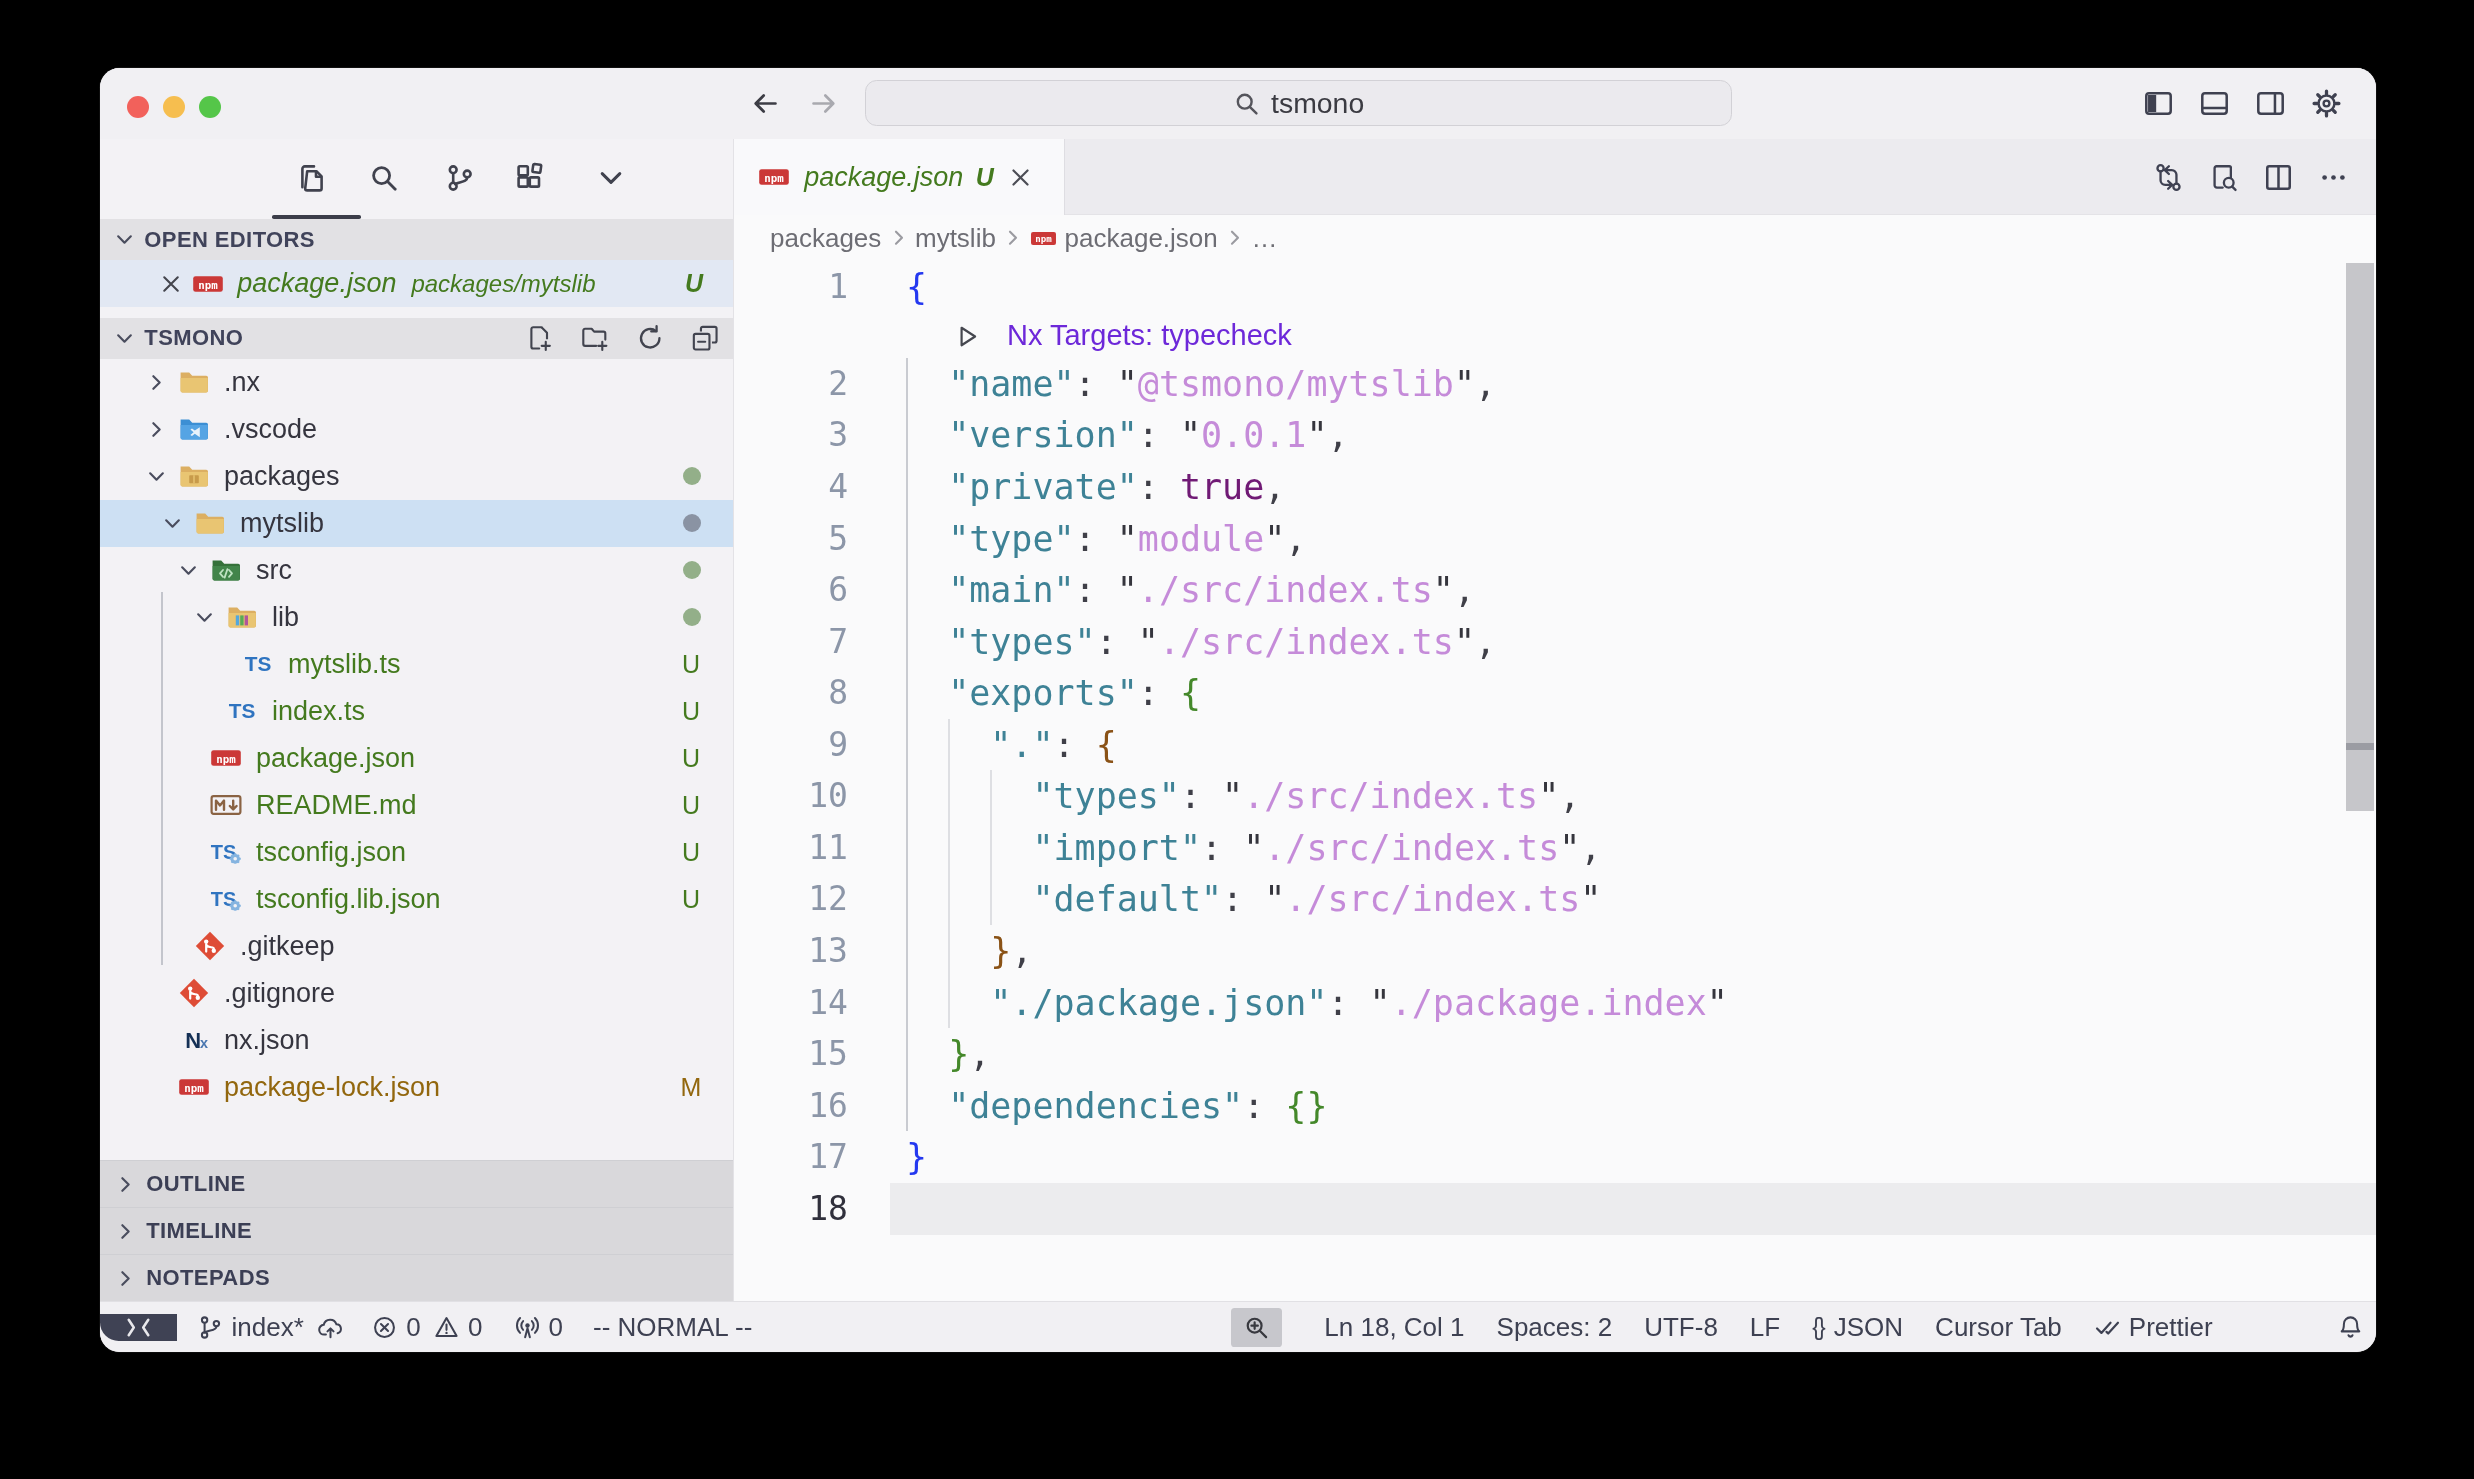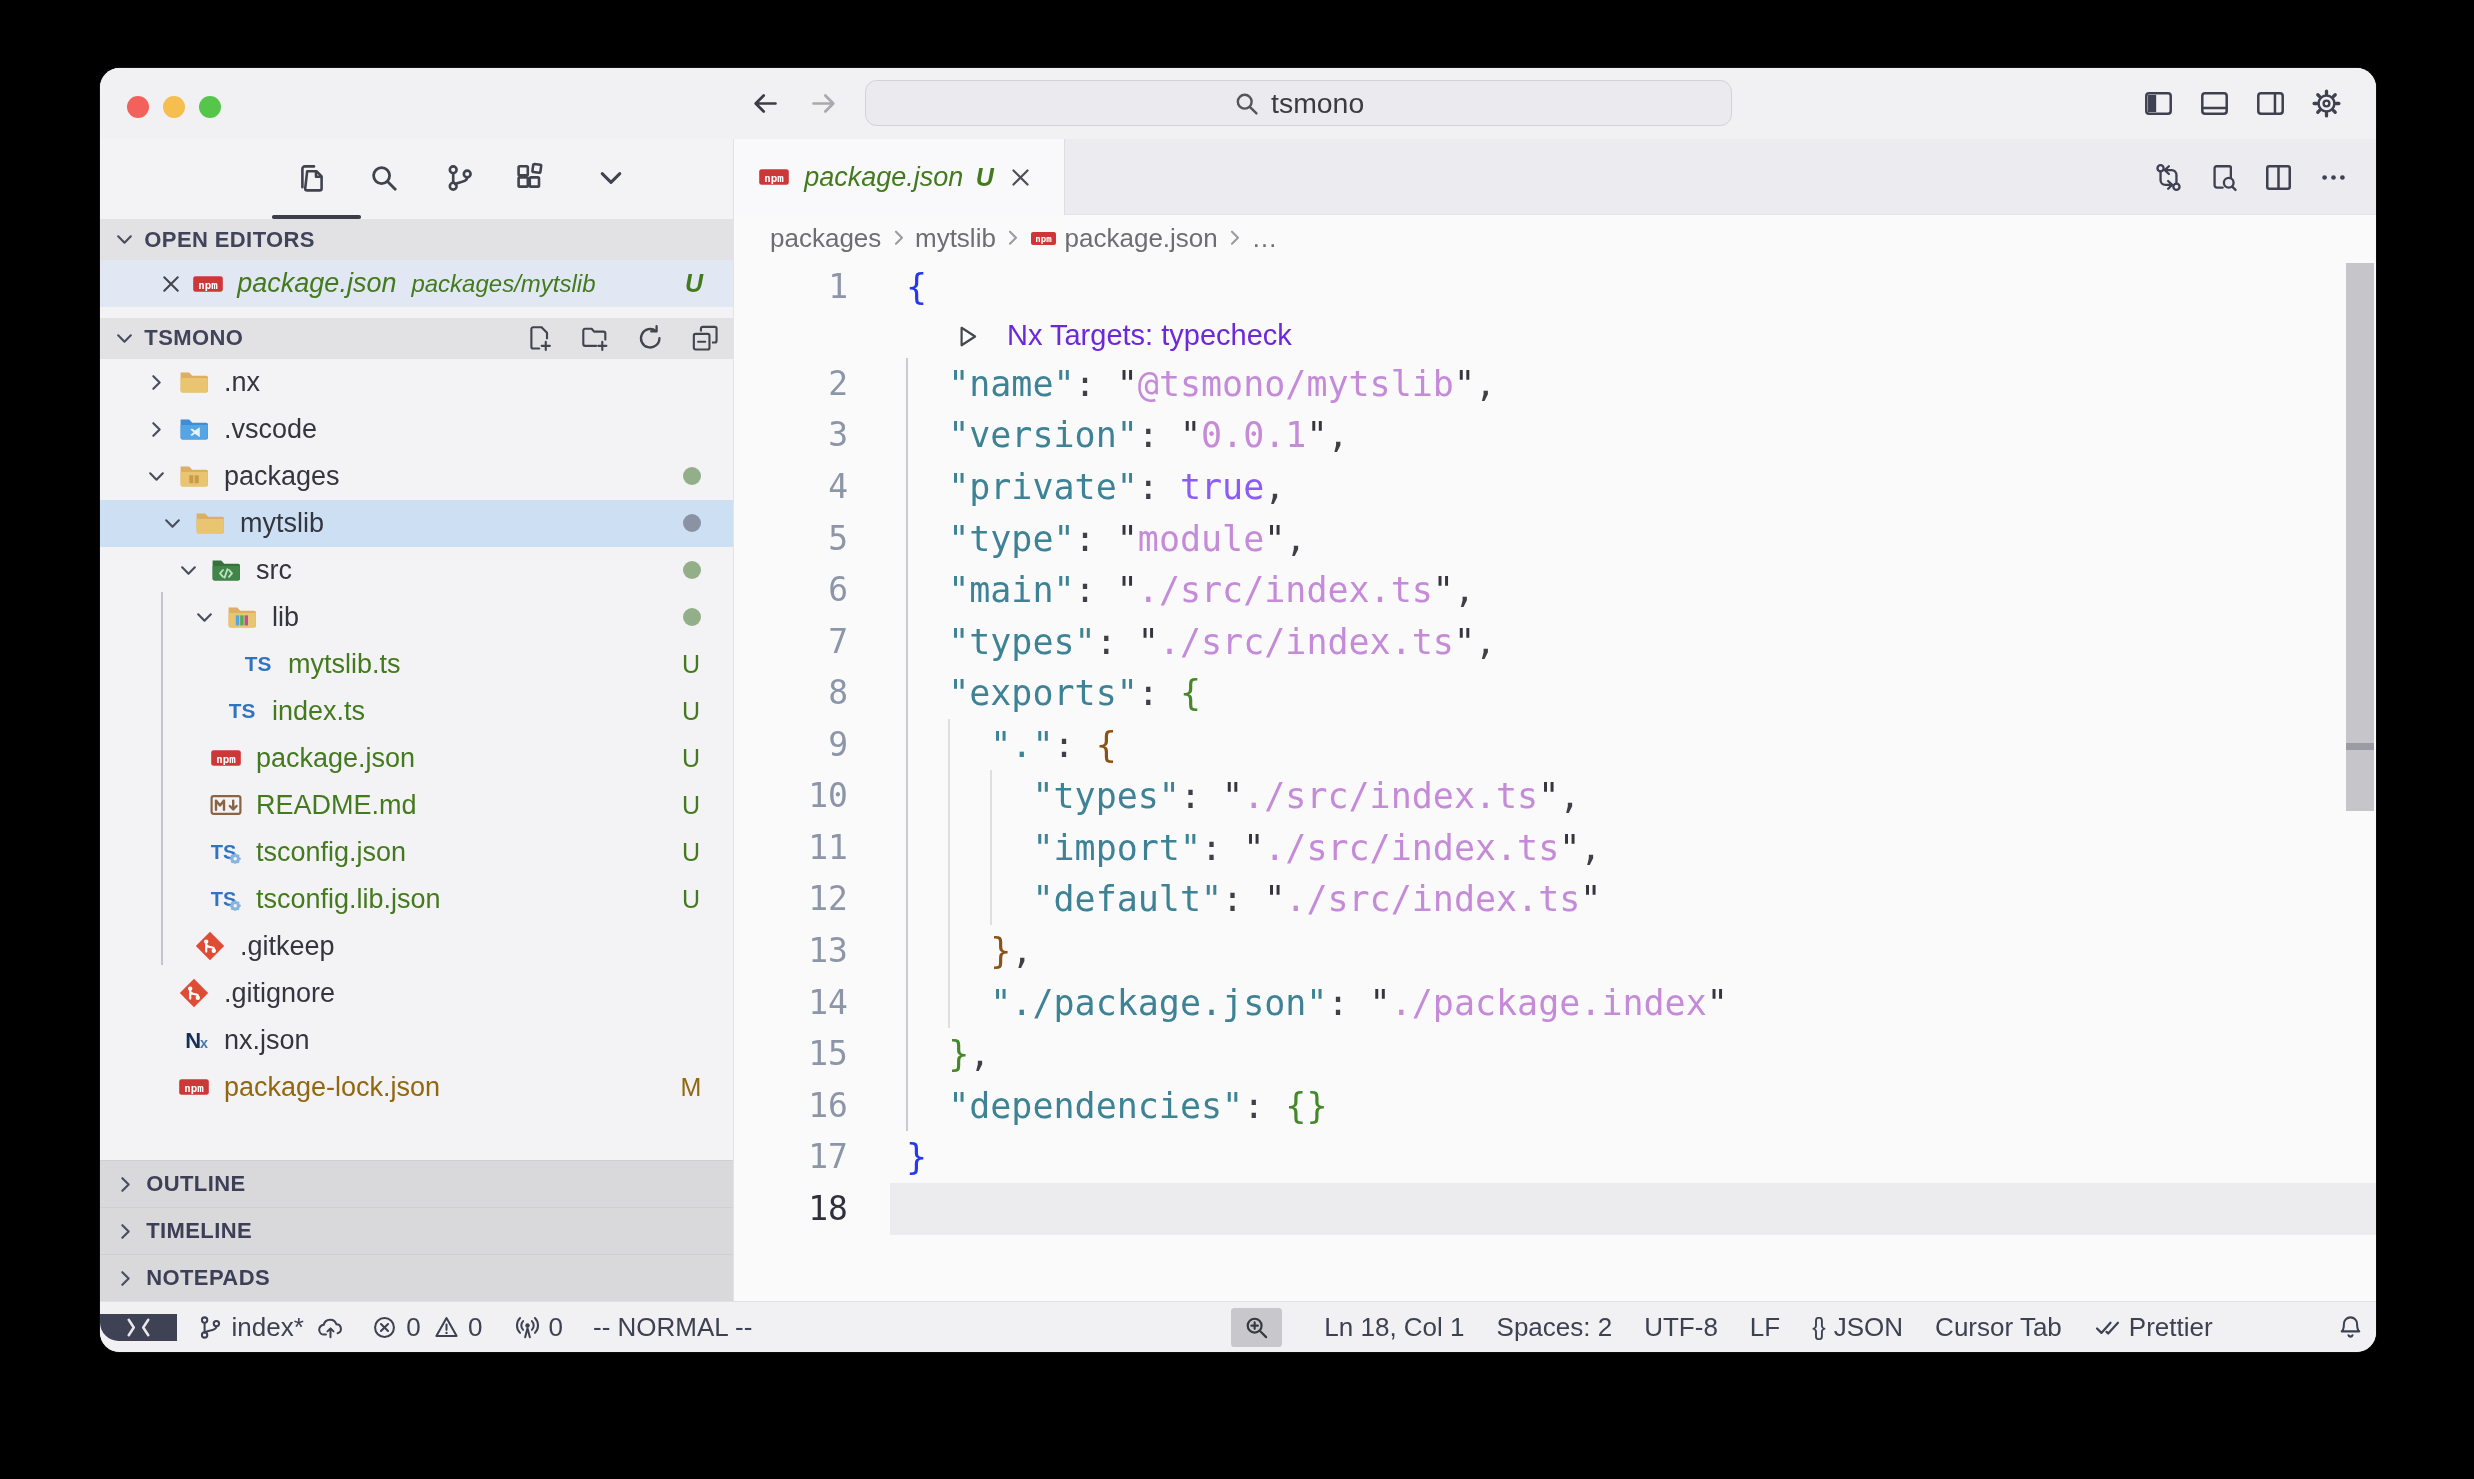--- a/index.html
+++ b/index.html
@@ -94,21 +94,21 @@
   .lens .lenstext { position:absolute; left:260px; font-family:"Liberation Sans", sans-serif; font-size:29px; color:#6d28d9;margin-left:13px; }
   .cur-band { position:absolute; left:156px; right:0; height:52px; background:#ECECEE; }
   .iguide { position:absolute; width:1.8px; }
   .ig-dark { background:#C9CBD1; } .ig-light { background:#DEDFE3; }
 
   .tok-w { color:#3F3F48; }
   .tok-k { color:#3E8296; }
   .tok-s { color:#C58BD9; }
   .tok-p { color:#3F3F48; }
   .tok-q { color:#35353D; }
-  .tok-b { color:#8b5cf6; }
+  .tok-b { color:#701a75; }
   .tok-b1 { color:#2438F0; }
   .tok-b2 { color:#44882A; }
   .tok-b3 { color:#8A5216; }
 
   .vscroll { position:absolute; right:1.8px; top:1.8px; width:28.4px; height:548px; background:#C6C6CA; }
   .vscroll-mark { position:absolute; left:0; right:0; top:480px; height:7.1px; background:#9B9CA3; }
 
   
   .statusbar { position:relative; height:51px; background:#F1F0F3; border-top:0.9px solid #E1E0E4;
     display:flex; align-items:center; font-size:26px; color:#3E4152; }

